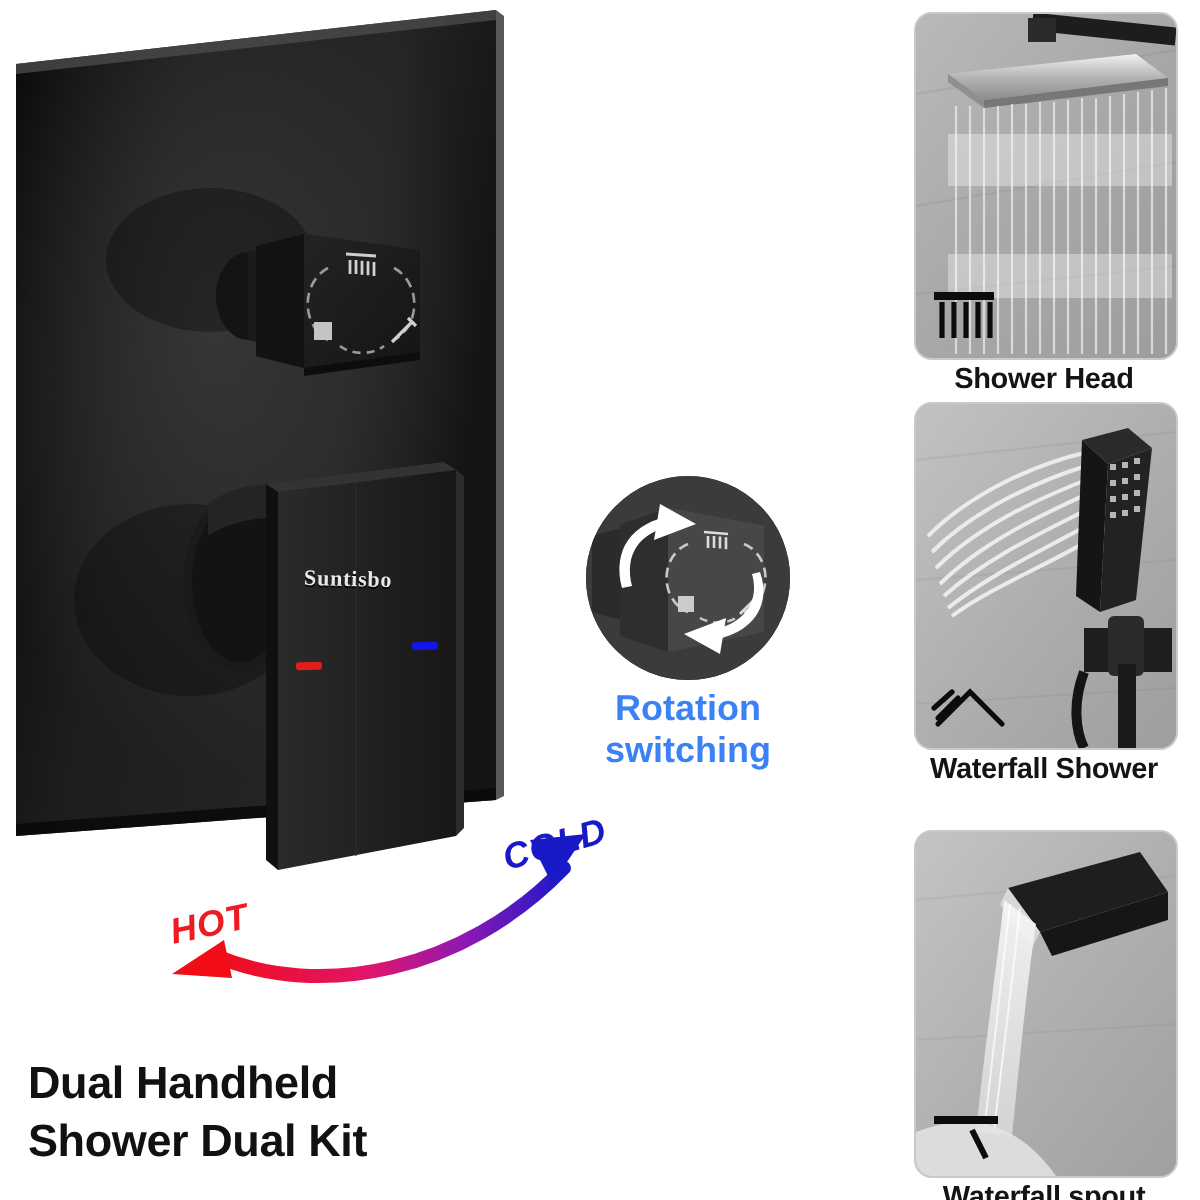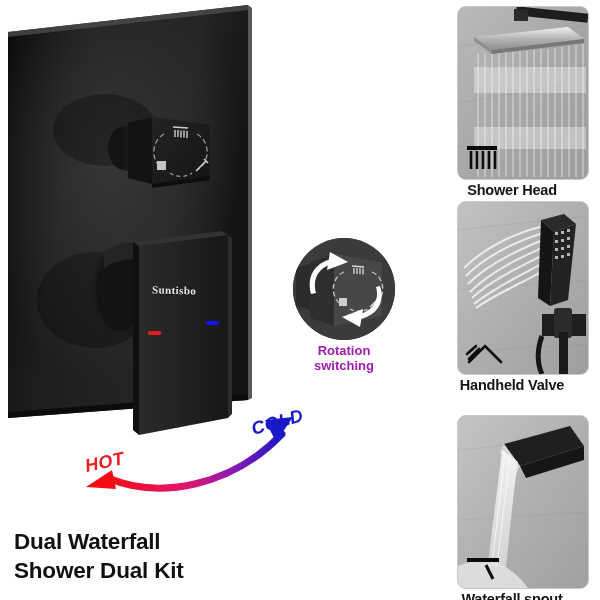--- a/index.html
+++ b/index.html
@@ -28,26 +28,26 @@
   .coldlabel{left:251px;top:412px;color:#1a19c8;transform:rotate(-16deg);}
 
   .title{
     position:absolute;left:14px;top:528px;width:300px;
     font-size:22.5px;font-weight:bold;color:#111;line-height:1.28;
     letter-spacing:-.2px;
   }
 
   .rot-label{
     position:absolute;left:300px;top:344px;width:88px;text-align:center;
-    font-size:13px;font-weight:bold;color:#a21caf;line-height:1.14;
+    font-size:18px;font-weight:bold;color:#3b82f6;line-height:1.14;
   }
 
   
   .panels{position:absolute;left:445px;top:0;width:155px;height:600px;}
-  .panel{position:absolute;left:12px;width:110px;}
+  .panel{position:absolute;left:12px;width:130px;}
   .pshot{
     position:relative;width:130px;border-radius:9px;overflow:hidden;
     border:1px solid #c9c9c9;background:#b3b3b3;
   }
   .plabel{
     margin-top:2px;text-align:center;font-size:14.5px;font-weight:bold;
     color:#141414;letter-spacing:-.2px;white-space:nowrap;
   }
   .pico{position:absolute;left:7px;bottom:6px;width:40px;height:30px;}
 </style>
@@ -217,21 +217,21 @@
 
     <div class="hotlabel">HOT</div>
     <div class="coldlabel">COLD</div>
 
     <div class="rot-label">
       <div>Rotation</div>
       <div>switching</div>
     </div>
 
     <div class="title">
-      <div>Dual Waterfall</div>
+      <div>Dual Handheld</div>
       <div>Shower Dual Kit</div>
     </div>
   </div>
 
   <div class="panels">
 
     <div class="panel" style="top:6px">
       <div class="pshot" style="height:172px">
         <svg width="130" height="172" viewBox="0 0 130 172">
           <defs>
@@ -351,21 +351,21 @@
           </g>
         </svg>
         <svg class="pico" viewBox="0 0 40 30">
           <g stroke="#0c0c0c" stroke-width="2.6" fill="none" stroke-linecap="round">
             <path d="M4 24 L20 8 L36 24"></path>
             <line x1="2" y1="16" x2="11" y2="8"></line>
             <line x1="4" y1="21" x2="14" y2="11"></line>
           </g>
         </svg>
       </div>
-      <div class="plabel">Handheld Valve</div>
+      <div class="plabel">Waterfall Shower</div>
     </div>
 
     <div class="panel" style="top:415px">
       <div class="pshot" style="height:172px">
         <svg width="130" height="172" viewBox="0 0 130 172">
           <defs>
             <linearGradient id="wall3" x1="0" y1="0" x2="1" y2="1">
               <stop offset="0" stop-color="#c4c4c4"></stop>
                 <stop offset="0.5" stop-color="#b0b0b0"></stop>
               <stop offset="1" stop-color="#a0a0a0"></stop>

